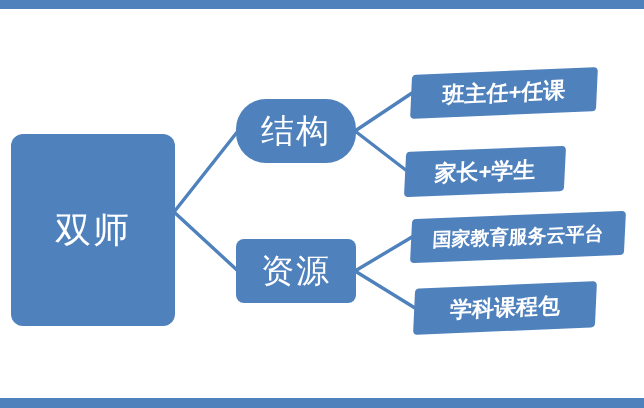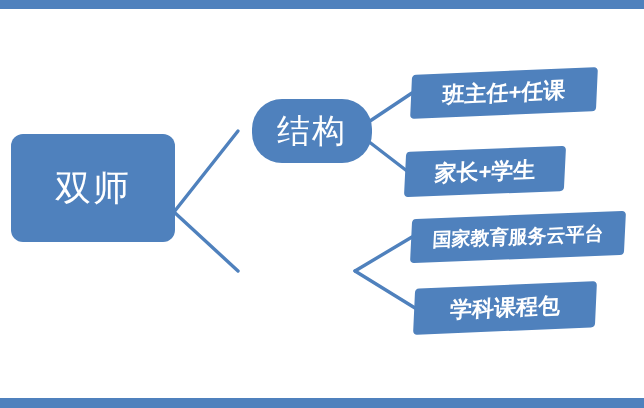--- a/index.html
+++ b/index.html
@@ -40,36 +40,36 @@
     align-items: center;
     justify-content: center;
     box-sizing: border-box;
     text-align: center;
   }
 
   .root-node {
     left: 11px;
     top: 134px;
     width: 164px;
-    height: 108px;
+    height: 192px;
     border-radius: 12px;
     flex-direction: row;
     font-size: 36px;
     line-height: 62px;
     letter-spacing: 2px;
   }
 
   .branch-node {
     width: 120px;
     height: 64px;
     border-radius: 8px;
     font-size: 33px;
     letter-spacing: 2px;
   }
-  .branch-structure { left: 252px; top: 99px; border-radius: 30px; }
+  .branch-structure { left: 236px; top: 99px; border-radius: 30px; }
   .branch-resource  { left: 236px; top: 239px; }
 
   .leaf-node {
     border-radius: 4px;
     font-weight: bold;
     transform-origin: center center;
   }
   .leaf-1 {
     left: 411px; top: 71px;
     width: 186px; height: 44px;
@@ -114,20 +114,21 @@
     <line x1="355" y1="271" x2="412" y2="237" stroke="#4f81bd" stroke-width="3.4" stroke-linecap="round"></line>
     <line x1="355" y1="271" x2="415" y2="308" stroke="#4f81bd" stroke-width="3.4" stroke-linecap="round"></line>
   </svg>
 
   <div class="node root-node">
     <span>双师</span>
   </div>
 
   <div class="node branch-node branch-structure">结构</div>
 
+  <div class="node branch-node branch-resource">资源</div>
 
   <div class="node leaf-node leaf-1">班主任+任课</div>
 
   <div class="node leaf-node leaf-2">家长+学生</div>
 
   <div class="node leaf-node leaf-3">国家教育服务云平台</div>
 
   <div class="node leaf-node leaf-4">学科课程包</div>
 
 </div>

